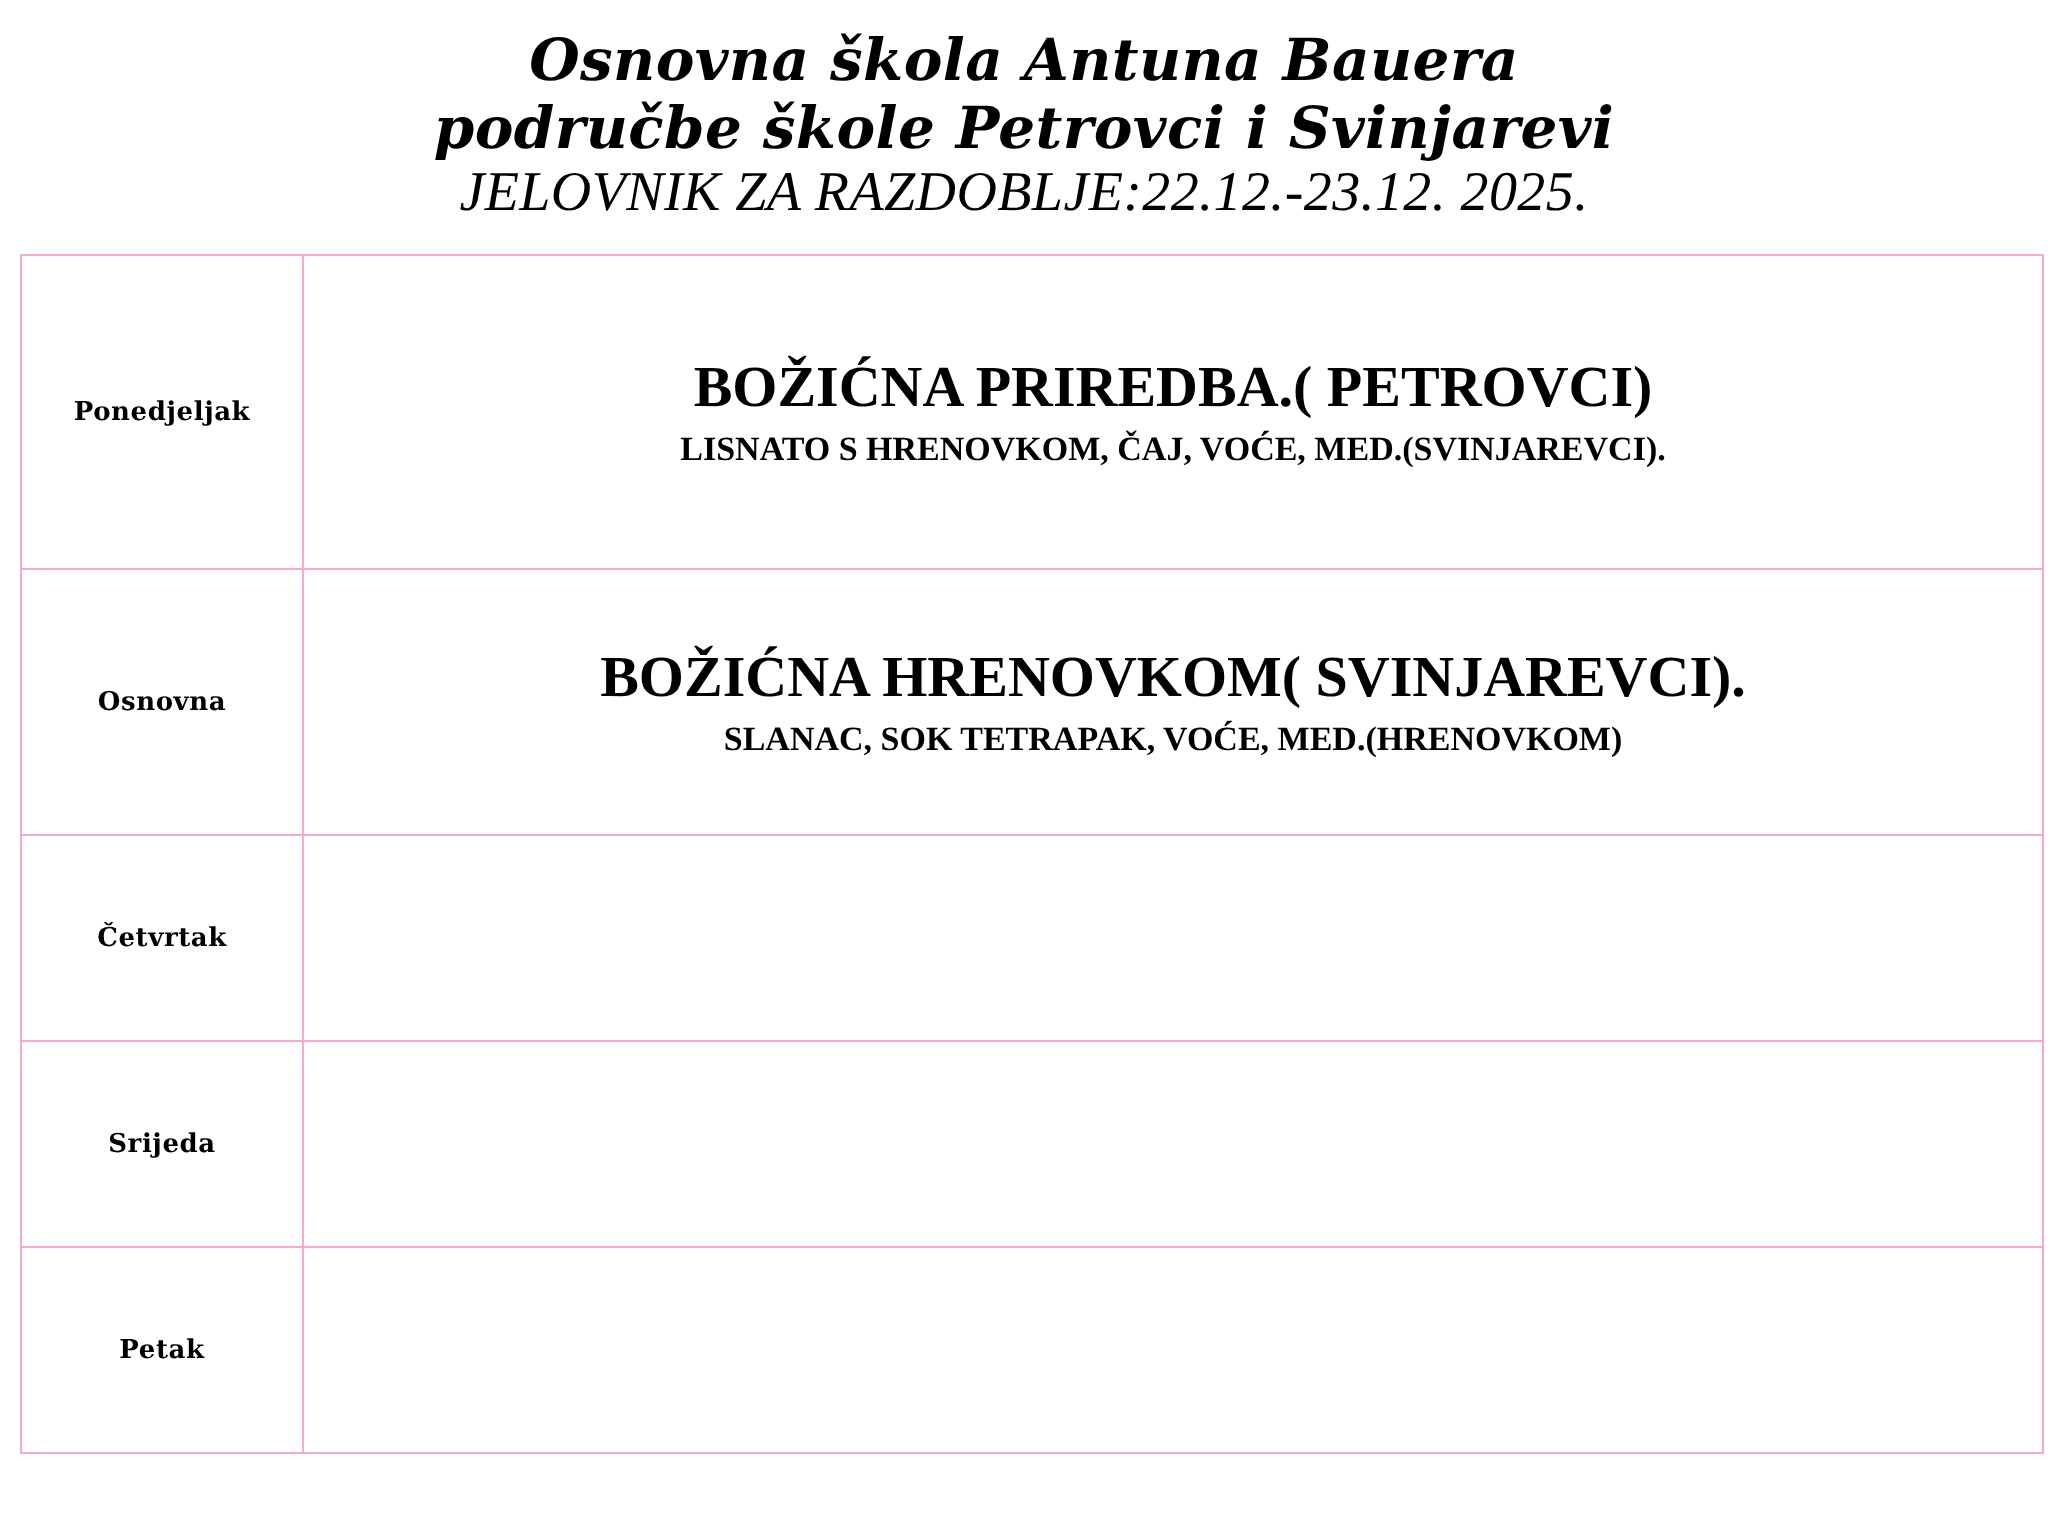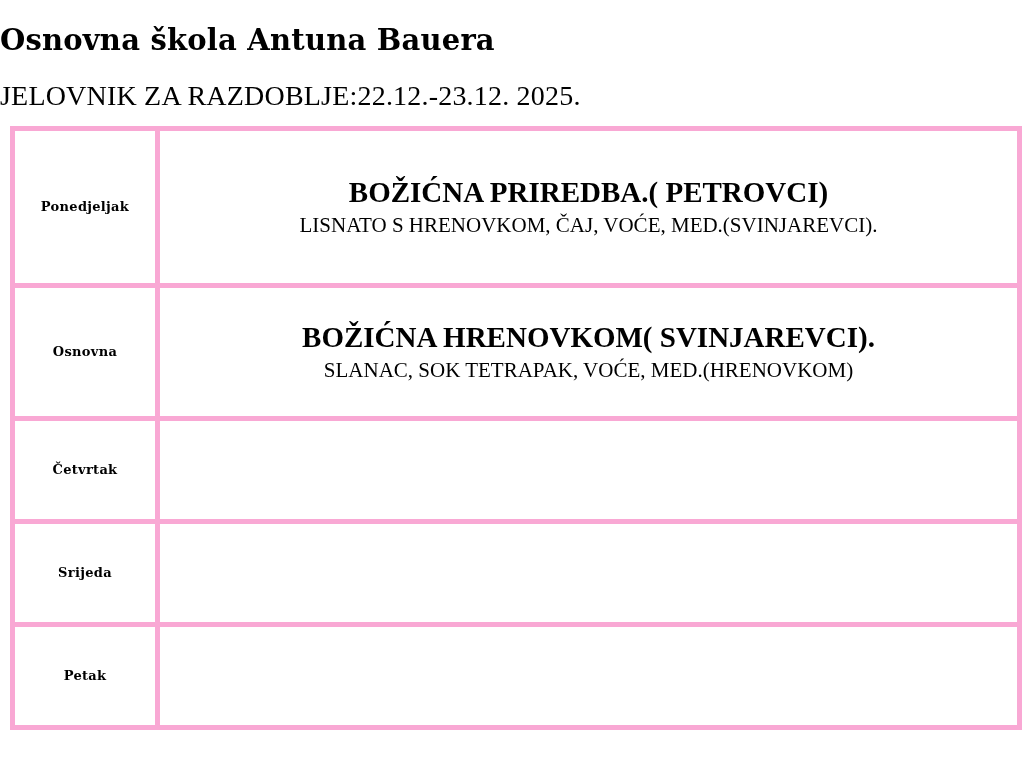--- a/index.html
+++ b/index.html
@@ -14,37 +14,38 @@
   }
 
   .page {
     width: 1024px;
     height: 768px;
     position: relative;
     box-sizing: border-box;
   }
 
   .header {
-    padding-top: 24px;
+    text-align: center;
+    padding-top: 14px;
+    font-style: italic;
   }
 
   .school-name {
     font-family: "DejaVu Serif", serif;
     font-weight: bold;
     font-size: 29px;
     line-height: 1.16;
     letter-spacing: 0.2px;
   }
 
   .school-name .line2 {
     display: block;
   }
 
   .period {
-    margin-top: 22px;
     font-size: 28px;
     font-family: "Liberation Serif", serif;
     letter-spacing: 0.2px;
   }
 
   .meal-type {
     margin-top: 10px;
     font-family: "DejaVu Serif", serif;
     font-weight: bold;
     font-size: 31px;
@@ -53,21 +54,21 @@
 
   table.menu {
     margin-top: 14px;
     border-collapse: collapse;
     width: 1012px;
     margin-left: 10px;
     table-layout: fixed;
   }
 
   table.menu td {
-    border: 5px solid #f9a8d4;
+    border: 1px solid #f9a8d4;
     vertical-align: middle;
     padding: 0;
   }
 
   td.day {
     width: 140px;
     text-align: center;
     font-family: "DejaVu Serif", serif;
     font-weight: bold;
     font-size: 13px;
@@ -81,38 +82,40 @@
   }
 
   .main-line {
     font-size: 29px;
     font-family: "Liberation Serif", serif;
     line-height: 1.18;
     font-weight: bold;
   }
 
   .sub-line {
-    font-size: 21px;
+    font-size: 17px;
     font-family: "Liberation Serif", serif;
     line-height: 1.2;
     margin-top: 4px;
+    font-weight: bold;
   }
 
   .row-tall { height: 157px; }
   .row-mid { height: 133px; }
   .row-short { height: 103px; }
 </style>
 </head>
 <body>
 
 <div class="page">
 
   <div class="header">
     <div class="school-name">
       <span>Osnovna škola Antuna Bauera</span>
+      <span class="line2">područbe škole Petrovci i Svinjarevi</span>
     </div>
     <div class="period">JELOVNIK ZA RAZDOBLJE:22.12.-23.12. 2025.</div>
   </div>
 
   <table class="menu">
     <tbody>
       <tr class="row-tall">
         <td class="day">Ponedjeljak</td>
         <td class="content">
           <div class="main-line">BOŽIĆNA PRIREDBA.( PETROVCI)</div>

